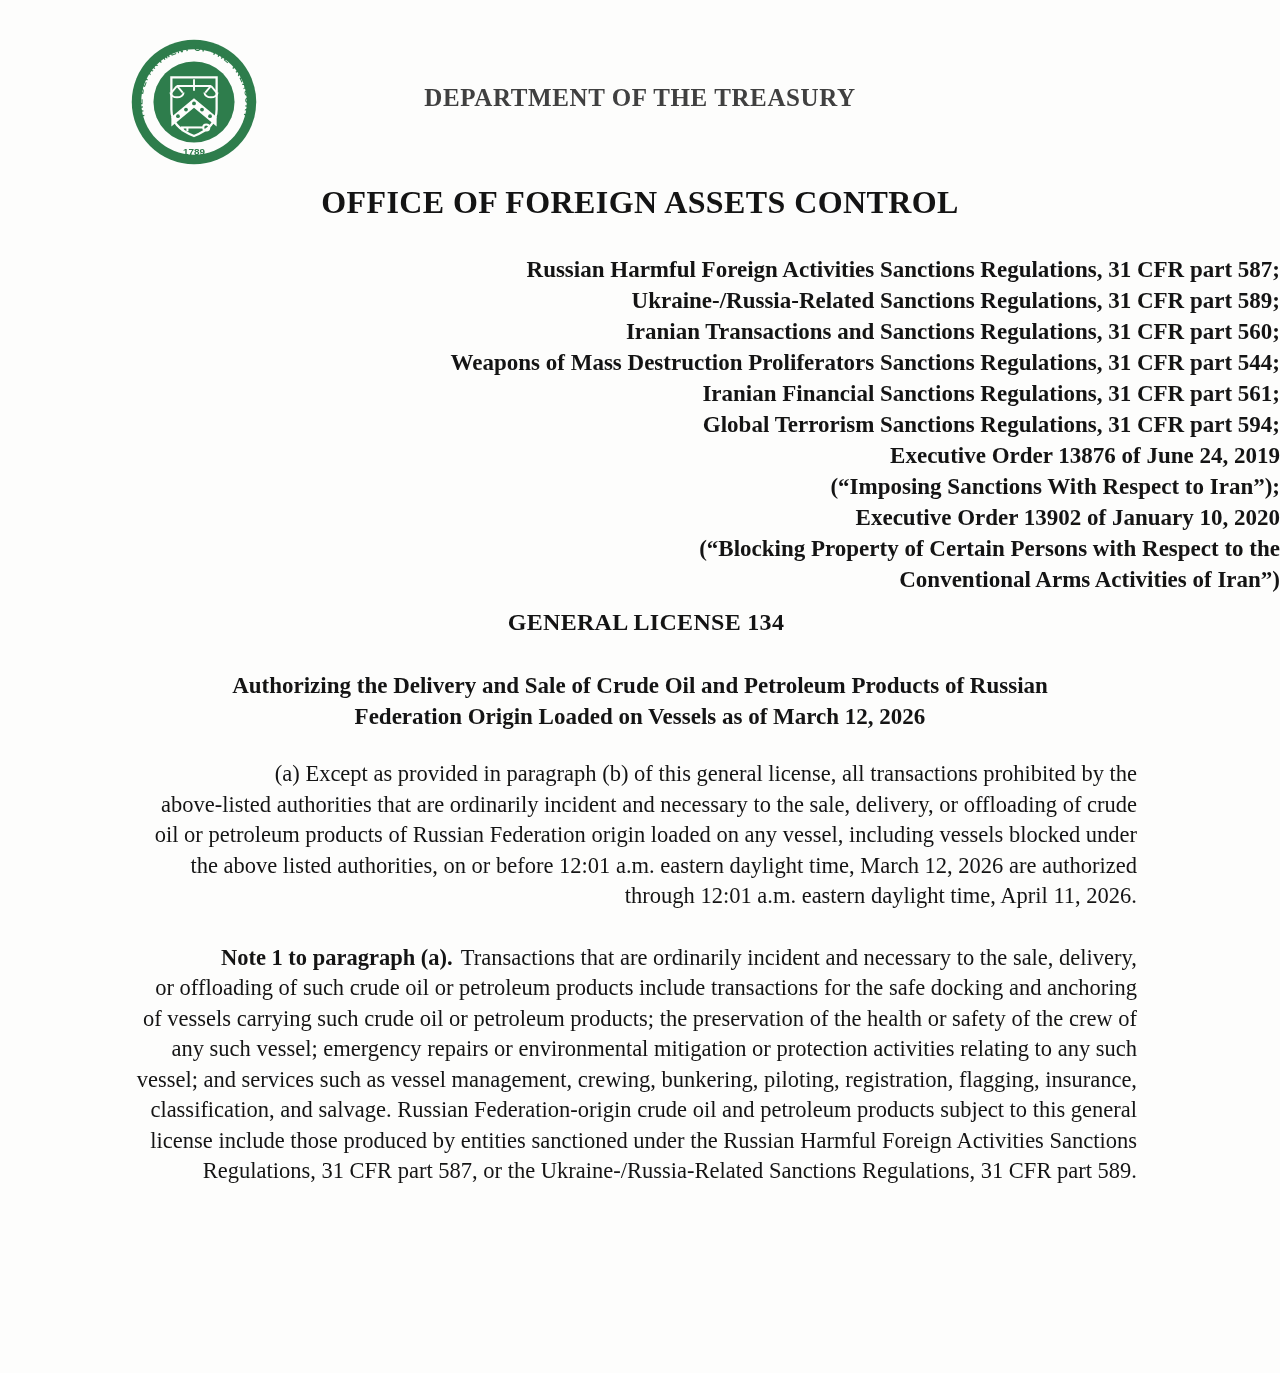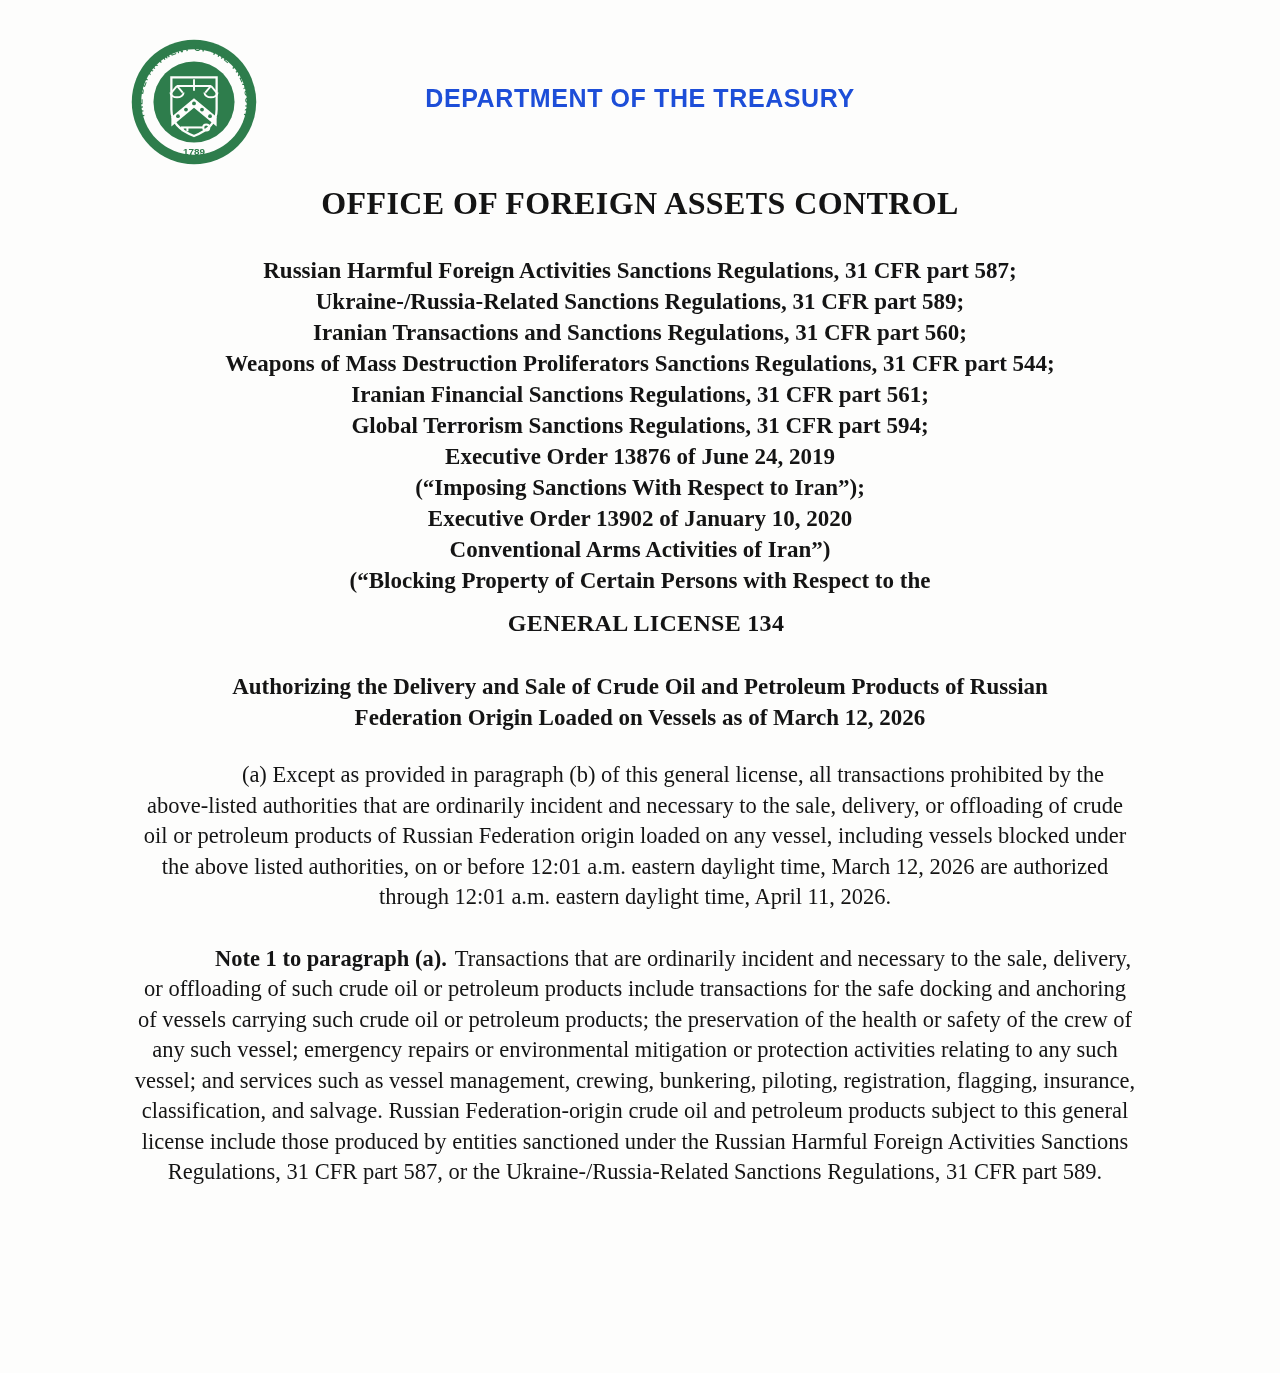--- a/index.html
+++ b/index.html
@@ -17,22 +17,22 @@
 
   .seal {
     position: absolute;
     left: 128px;
     top: 36px;
   }
 
   .letterhead {
     padding-top: 84px;
     text-align: center;
-    font-family: Liberation Sans, sans-serif;
-    color: #1d4ed8;
+    font-family: Liberation Serif, serif;
+    color: #404040;
   }
   .dept-title {
     font-size: 25px;
     font-weight: bold;
     letter-spacing: 0.6px;
   }
   .dept-city {
     font-size: 17px;
     font-weight: bold;
     letter-spacing: 1.2px;
@@ -42,21 +42,21 @@
   .office-title {
     margin-top: 72px;
     text-align: center;
     font-size: 32px;
     font-weight: bold;
     letter-spacing: 0.4px;
   }
 
   .authorities {
     margin-top: 33px;
-    text-align: center;
+    text-align: right;
     font-size: 23px;
     font-weight: bold;
     line-height: 31px;
   }
 
   .license-title {
     margin-top: 14px;
     text-align: center;
     font-size: 24px;
     font-weight: bold;
@@ -71,21 +71,21 @@
     font-weight: bold;
     line-height: 31px;
   }
 
   .body-para {
     width: 1004px;
     margin-left: 133px;
     font-size: 22.5px;
     line-height: 30.5px;
     text-indent: 76px;
-    text-align: center;
+    text-align: right;
   }
   .para-a { margin-top: 27px; }
   .note   { margin-top: 31px; }
   .note-label { font-weight: bold; margin-right: 8px; }
 
   .seal text {
     font-family: "Liberation Sans", sans-serif;
     font-weight: bold;
     fill: #2e7d4c;
   }
@@ -146,22 +146,22 @@
   <div class="authorities">
     <div>Russian Harmful Foreign Activities Sanctions Regulations, 31 CFR part 587;</div>
     <div>Ukraine-/Russia-Related Sanctions Regulations, 31 CFR part 589;</div>
     <div>Iranian Transactions and Sanctions Regulations, 31 CFR part 560;</div>
     <div>Weapons of Mass Destruction Proliferators Sanctions Regulations, 31 CFR part 544;</div>
     <div>Iranian Financial Sanctions Regulations, 31 CFR part 561;</div>
     <div>Global Terrorism Sanctions Regulations, 31 CFR part 594;</div>
     <div>Executive Order 13876 of June 24, 2019</div>
     <div>(“Imposing Sanctions With Respect to Iran”);</div>
     <div>Executive Order 13902 of January 10, 2020</div>
+    <div>(“Blocking Property of Certain Persons with Respect to the</div>
     <div>Conventional Arms Activities of Iran”)</div>
-    <div>(“Blocking Property of Certain Persons with Respect to the</div>
   </div>
 
   <div class="license-title">GENERAL LICENSE 134</div>
 
   <div class="subject">
     <div>Authorizing the Delivery and Sale of Crude Oil and Petroleum Products of Russian</div>
     <div>Federation Origin Loaded on Vessels as of March 12, 2026</div>
   </div>
 
   <p class="body-para para-a">(a) Except as provided in paragraph (b) of this general license, all transactions prohibited by the above-listed authorities that are ordinarily incident and necessary to the sale, delivery, or offloading of crude oil or petroleum products of Russian Federation origin loaded on any vessel, including vessels blocked under the above listed authorities, on or before 12:01 a.m. eastern daylight time, March 12, 2026 are authorized through 12:01 a.m. eastern daylight time, April 11, 2026.</p>

